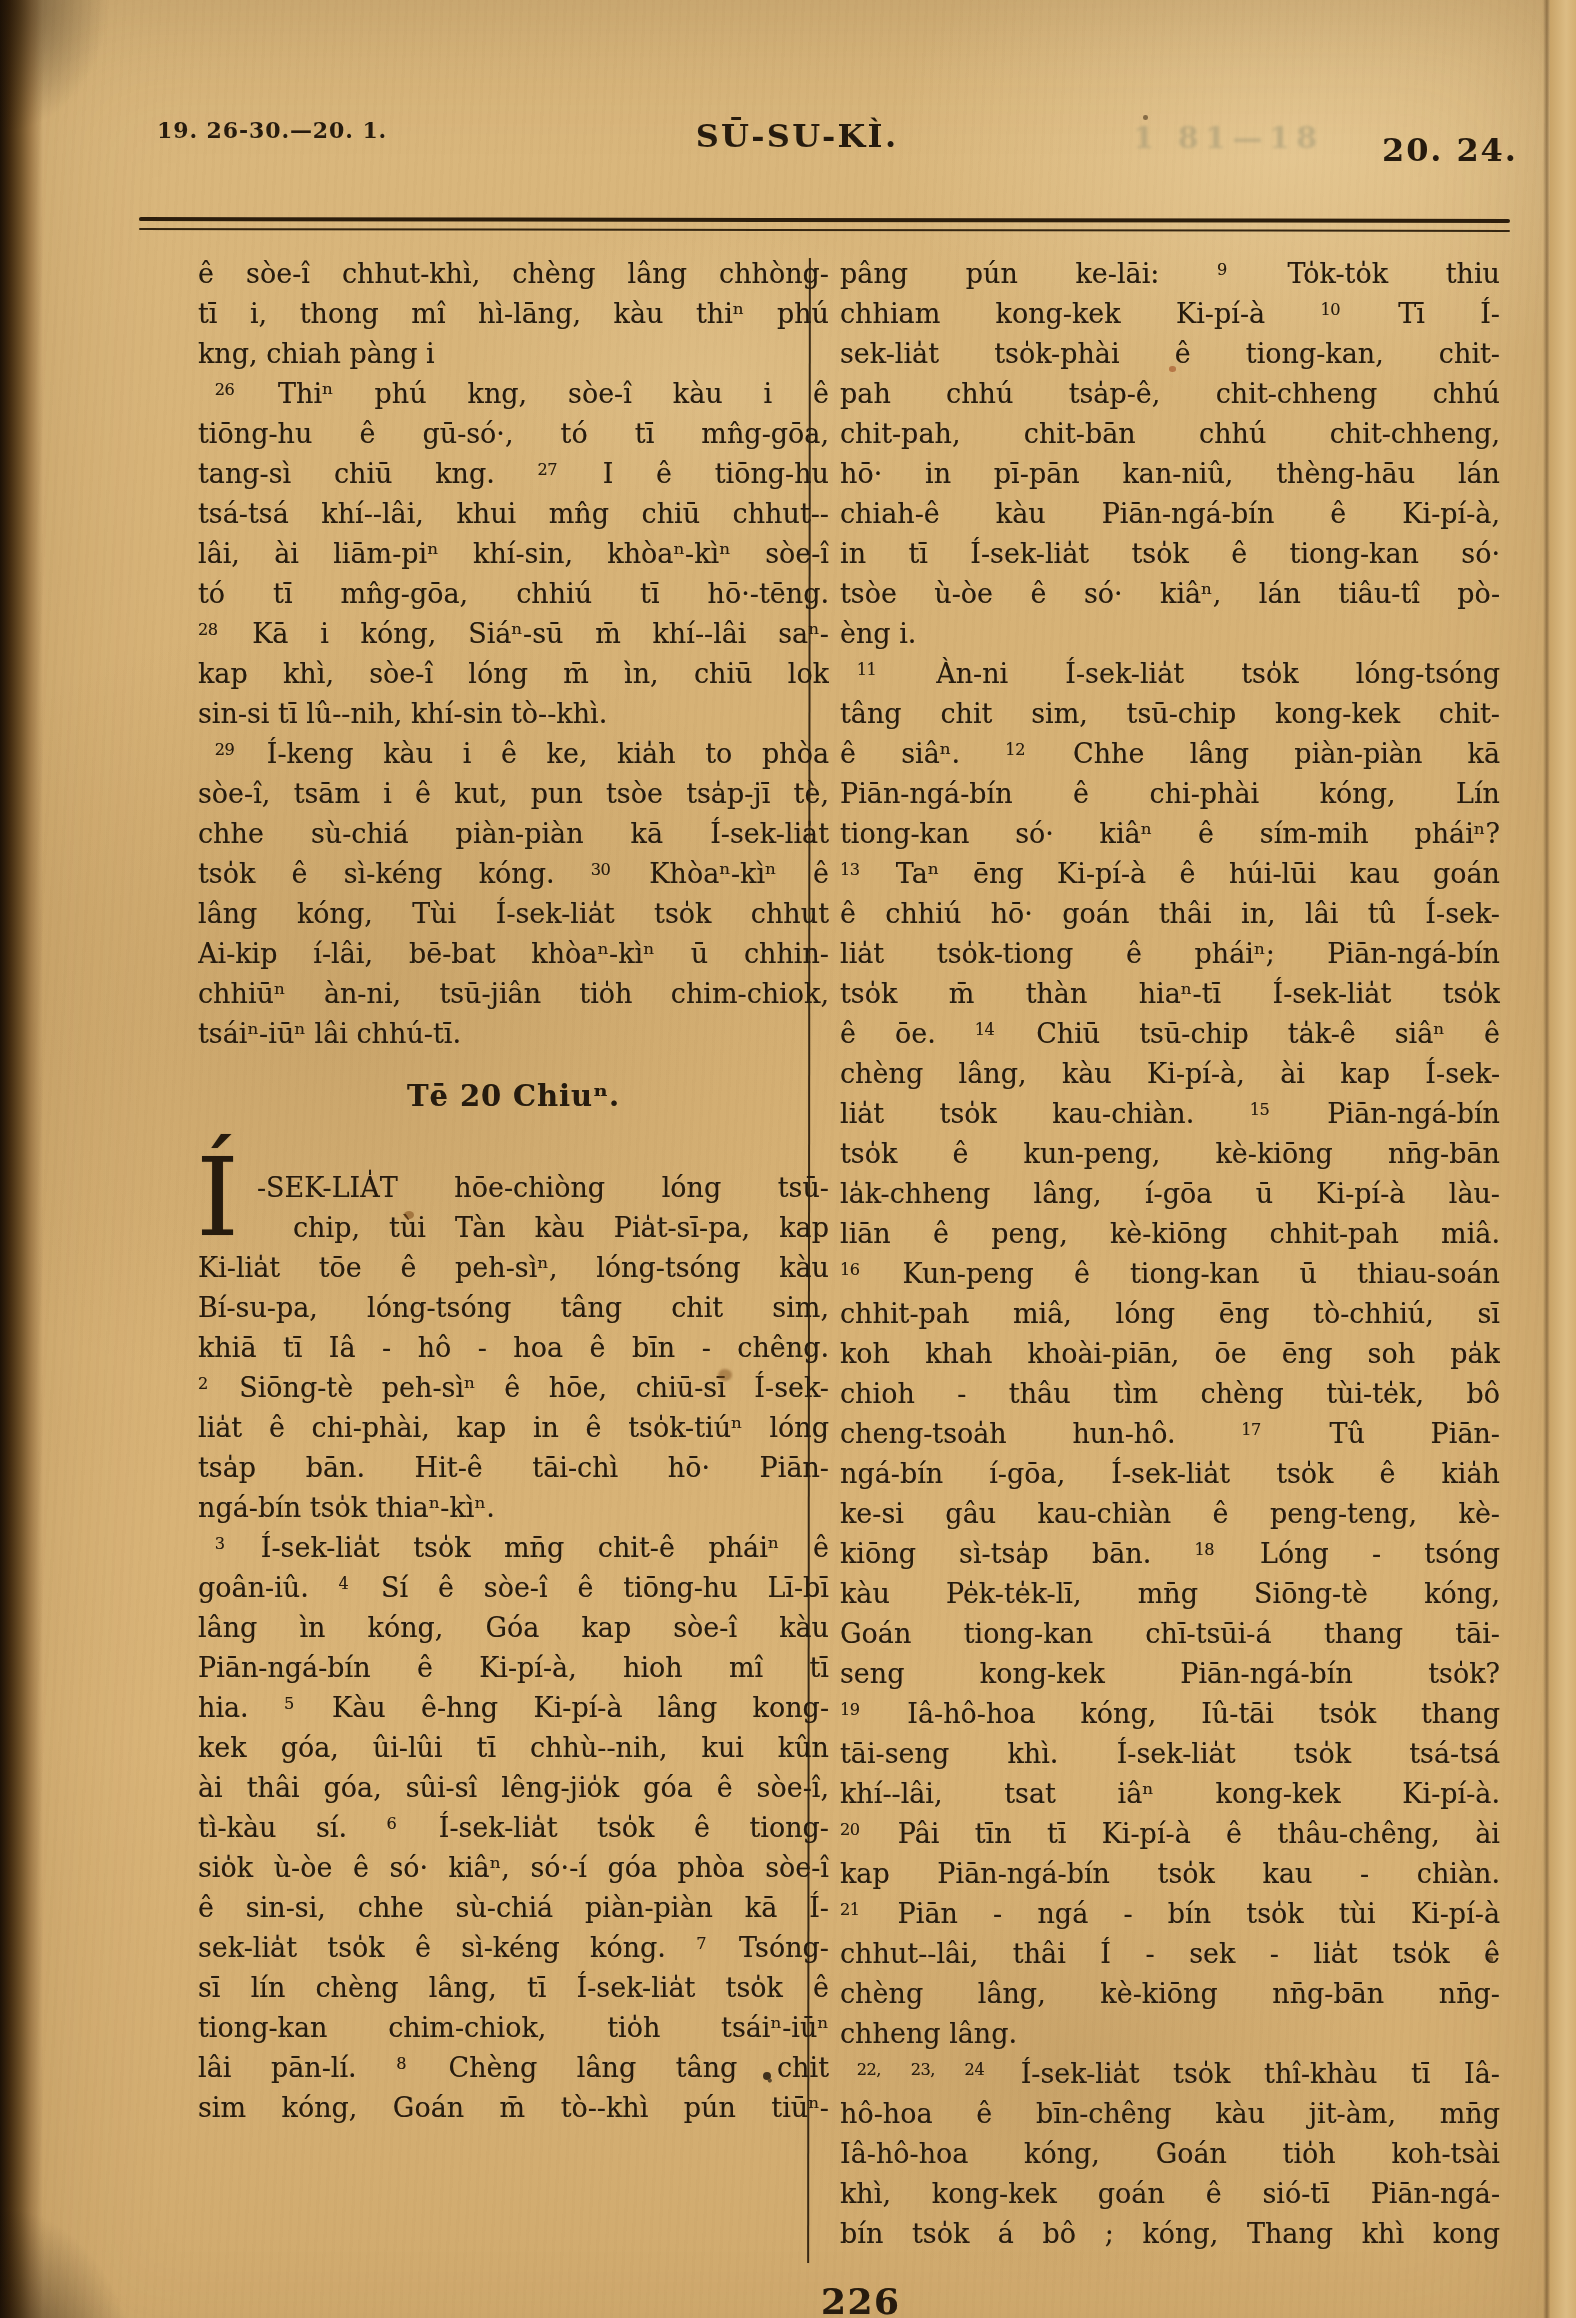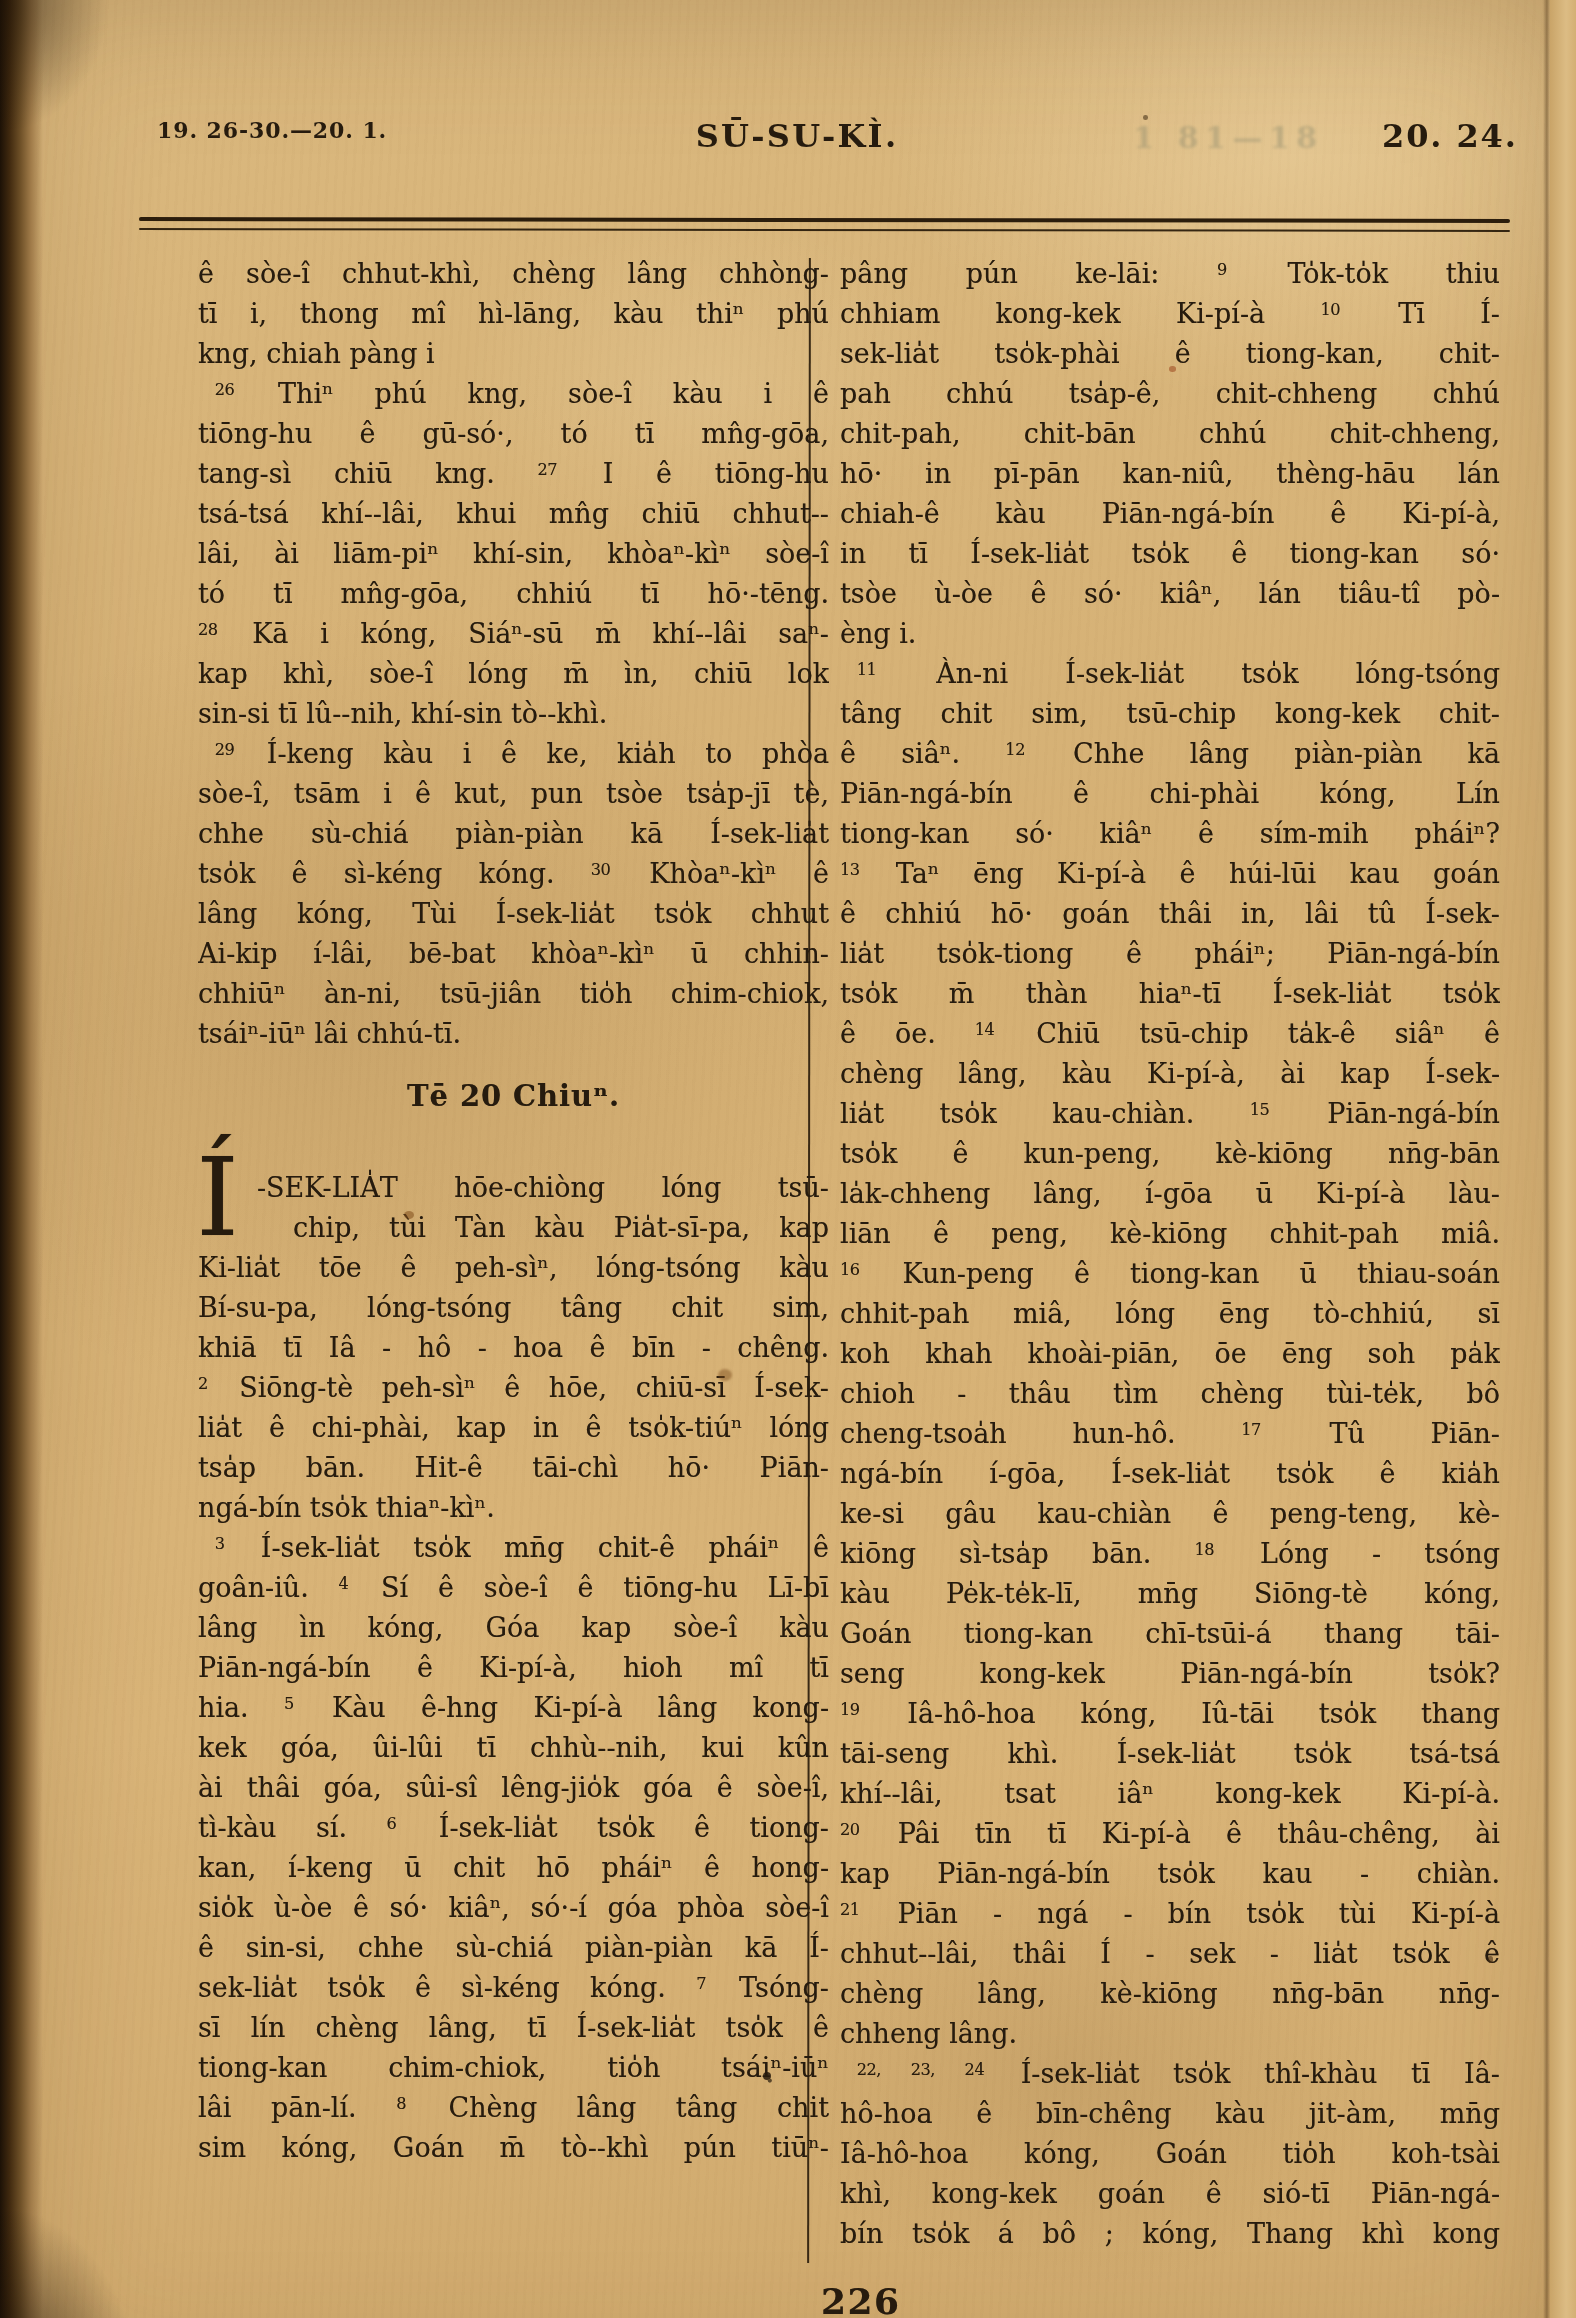--- a/index.html
+++ b/index.html
@@ -28,21 +28,21 @@
   .corner-tl{position:absolute;left:0;top:0;width:107px;height:130px;
     background:radial-gradient(at 0% 0%, rgba(28,17,6,.55), rgba(28,17,6,0) 72%);}
   .crease-right{position:absolute;left:1543px;top:0;width:6.5px;height:100%;
     background:linear-gradient(90deg, rgba(0,0,0,0), rgba(70,45,18,.55) 55%, rgba(0,0,0,0));opacity:.75;}
   .strip-right{position:absolute;left:1550px;top:0;width:27px;height:100%;
     background:linear-gradient(90deg,#c9a468,#dcbc84 60%,#d3ae72);}
   
   .hdr{position:absolute;top:117px;font-weight:bold;white-space:nowrap;}
   .hdr-left{left:157px;font-size:22px;letter-spacing:0.9px;}
   .hdr-center{left:672px;width:250px;text-align:center;font-size:32px;letter-spacing:2.3px;}
-  .hdr-right{left:1382px;width:135px;text-align:right;font-size:32px;letter-spacing:1.9px;}
+  .hdr-right{left:1382px;width:135px;text-align:right;font-size:32px;letter-spacing:1.9px;margin-top:14px;}
   .ghost{position:absolute;left:1080px;top:120px;width:297px;font-size:30px;font-weight:bold;
     color:#6f7560;opacity:.30;filter:blur(1.4px);letter-spacing:6.5px;text-align:center;}
   .rule{position:absolute;background:var(--rule,#2b1d0c);border-radius:1.9px;}
   .rule-1{left:139px;top:218px;width:1371px;height:3.7px;transform:rotate(.08deg);}
   .rule-2{left:139px;top:229px;width:1371px;height:2.3px;transform:rotate(.08deg);opacity:.95;}
   .divider{position:absolute;left:808px;top:258px;width:2.3px;height:2005px;
     background:var(--rule,#2b1d0c);opacity:.92;transform:rotate(.05deg);}
   
   .col{position:absolute;top:254px;}
   .col-left{left:160px;width:631px;margin-left:38px;}
@@ -126,21 +126,20 @@
         <div class="line">tsa̍p bān. Hit-ê tāi-chì hō· Piān-</div>
         <div class="line r">ngá-bín tso̍k thiaⁿ-kìⁿ.</div>
         <div class="line i"><sup>3</sup> Í-sek-lia̍t tso̍k mn̄g chit-ê pháiⁿ ê</div>
         <div class="line">goân-iû. <sup>4</sup> Sí ê sòe-î ê tiōng-hu Lī-bī</div>
         <div class="line">lâng ìn kóng, Góa kap sòe-î kàu</div>
         <div class="line">Piān-ngá-bín ê Ki-pí-à, hioh mî tī</div>
         <div class="line">hia. <sup>5</sup> Kàu ê-hng Ki-pí-à lâng kong-</div>
         <div class="line">kek góa, ûi-lûi tī chhù--nih, kui kûn</div>
         <div class="line">ài thâi góa, sûi-sî lêng-jio̍k góa ê sòe-î,</div>
         <div class="line">tì-kàu sí. <sup>6</sup> Í-sek-lia̍t tso̍k ê tiong-</div>
-        <div class="line">kan, í-keng ū chit hō pháiⁿ ê hong-</div>
         <div class="line">sio̍k ù-òe ê só· kiâⁿ, só·-í góa phòa sòe-î</div>
         <div class="line">ê sin-si, chhe sù-chiá piàn-piàn kā Í-</div>
         <div class="line">sek-lia̍t tso̍k ê sì-kéng kóng. <sup>7</sup> Tsóng-</div>
         <div class="line">sī lín chèng lâng, tī Í-sek-lia̍t tso̍k ê</div>
         <div class="line">tiong-kan chim-chiok, tio̍h tsáiⁿ-iūⁿ</div>
         <div class="line">lâi pān-lí. <sup>8</sup> Chèng lâng tâng chit</div>
         <div class="line">sim kóng, Goán m̄ tò--khì pún tiūⁿ-</div>
       </div>
   </div>
 </div>

